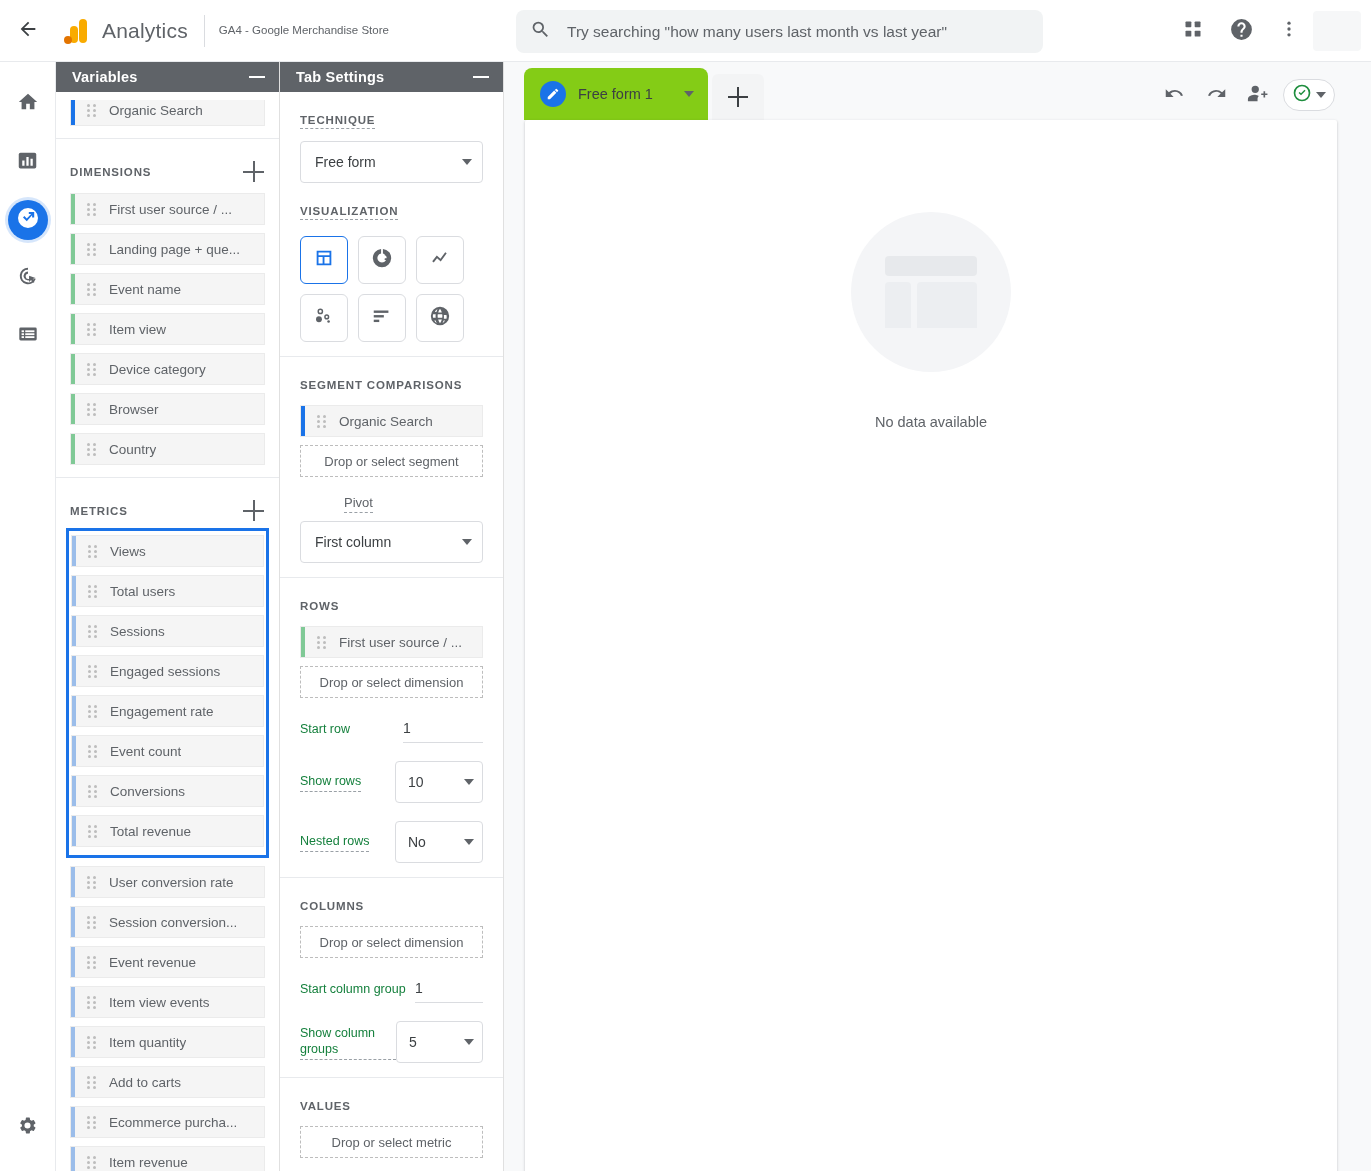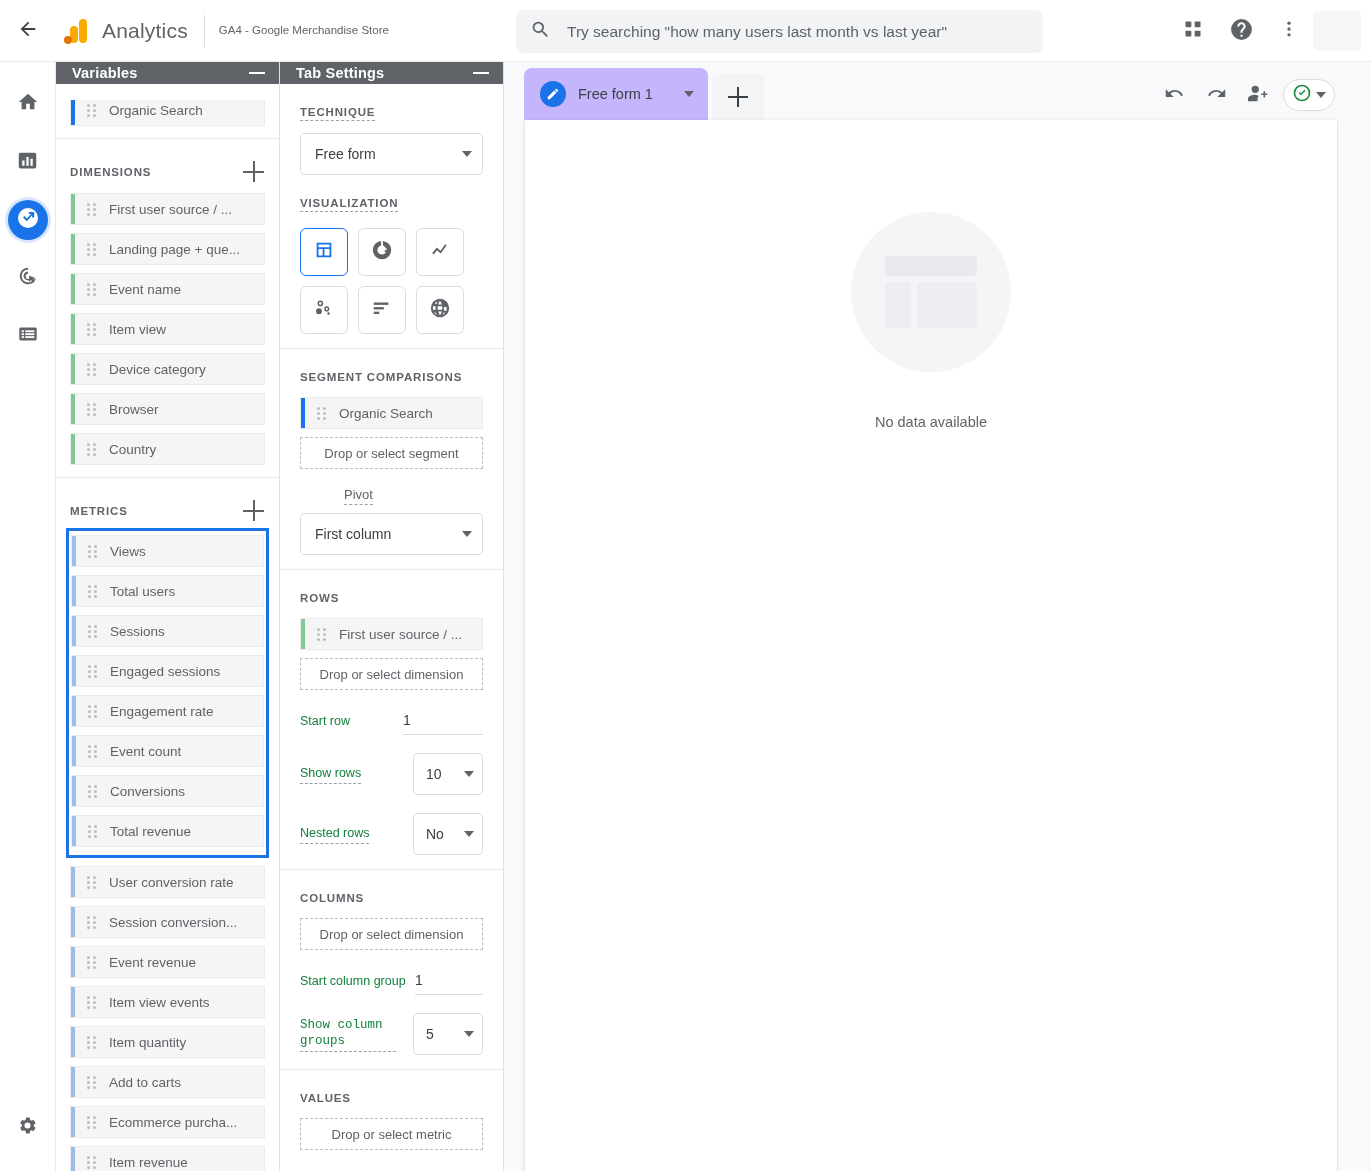--- a/index.html
+++ b/index.html
@@ -56,21 +56,21 @@
   }
   .rail-item { width:40px; height:40px; margin-top:18px; display:flex; align-items:center; justify-content:center; border-radius:50%; cursor:pointer; }
   .rail-item:first-child { margin-top: 22px; }
   .rail-item svg { fill:#5f6368; }
   .rail-item.active { background:#1a73e8; box-shadow:0 0 0 3px rgba(26,115,232,.18); }
   .rail-item.active svg { fill:#ffffff; }
   .rail-bottom { margin-top:auto; margin-bottom:24px; }
 
   
   .panel-head {
-    height:22px; background:#5f6368; color:#fff; display:flex; align-items:center;
+    height:30px; background:#5f6368; color:#fff; display:flex; align-items:center;
     justify-content:space-between; padding: 0 14px 0 16px;
   }
   .panel-head .ttl { font-size:14.5px; font-weight:bold; letter-spacing:.2px; }
   .collapse { width:16px; height:2px; background:#fff; cursor:pointer; }
 
   .vars-panel {
     position:absolute; left:56px; top:62px; width:224px; height:1109px;
     background:#fff; border-right:1px solid #e0e0e0; overflow:hidden;
   }
   .vars-scroll { position:absolute; top:38px; left:0; right:0; bottom:0; overflow:hidden; }
@@ -140,32 +140,32 @@
   .field-row { display:flex; align-items:center; justify-content:space-between; margin-top:18px; }
   .field-row .fl {
     font-size:12.5px; color:#15803d; border-bottom:1px dashed #9aa0a6; padding-bottom:2px; line-height:16px;
   }
   .field-row .fl.nodash { border-bottom:none; }
   .numfield {
     width:80px; border-bottom:1px solid #dadce0; font-size:14px; color:#3c4043;
     padding: 4px 0 6px 0; text-align:left;
   }
   .minisel {
-    width:70px; height:42px; border:1px solid #dadce0; border-radius:4px;
+    width:88px; height:42px; border:1px solid #dadce0; border-radius:4px;
     display:flex; align-items:center; justify-content:space-between; padding:0 8px 0 12px; cursor:pointer;
   }
   .minisel span { font-size:14px; color:#3c4043; }
 
   
   .main {
     position:absolute; left:504px; top:62px; right:0; bottom:0; background:#f8f9fa;
   }
   .tabrow { position:relative; height:58px; display:flex; align-items:flex-end; padding-left:20px; }
   .tab {
-    height:52px; background:#c4b5fd; border-radius:8px 8px 0 0; display:flex; align-items:center;
+    height:52px; background:#84cc16; border-radius:8px 8px 0 0; display:flex; align-items:center;
     padding: 0 14px 0 16px; gap:12px; cursor:pointer; min-width:184px;
   }
   .tab-dot {
     width:26px; height:26px; border-radius:50%; background:#1a73e8; display:flex;
     align-items:center; justify-content:center; flex:none;
   }
   .tab-dot svg { fill:#fff; width:14px; height:14px; }
   .tab-name { font-size:14.5px; color:#3c4043; flex:1; }
   .tab-add {
     width:52px; height:46px; background:#f3f4f5; border-radius:6px 6px 0 0; margin-left:4px;
@@ -772,21 +772,21 @@
     </div>
 
     <div class="ts-group">
       <div class="ts-label nodash">COLUMNS</div>
       <div class="dropzone">Drop or select dimension</div>
       <div class="field-row">
         <div class="fl nodash">Start column group</div>
         <div class="numfield" style="width:68px;">1</div>
       </div>
       <div class="field-row">
-        <div class="fl" style="max-width:96px;font-family:Liberation Mono, monospace;">Show column groups</div>
+        <div class="fl" style="max-width:96px;">Show column groups</div>
         <div class="minisel">
           <span>5</span>
           <i class="caret"></i>
         </div>
       </div>
     </div>
 
     <div class="ts-group" style="border-bottom:none;">
       <div class="ts-label nodash">VALUES</div>
       <div class="dropzone">Drop or select metric</div>

